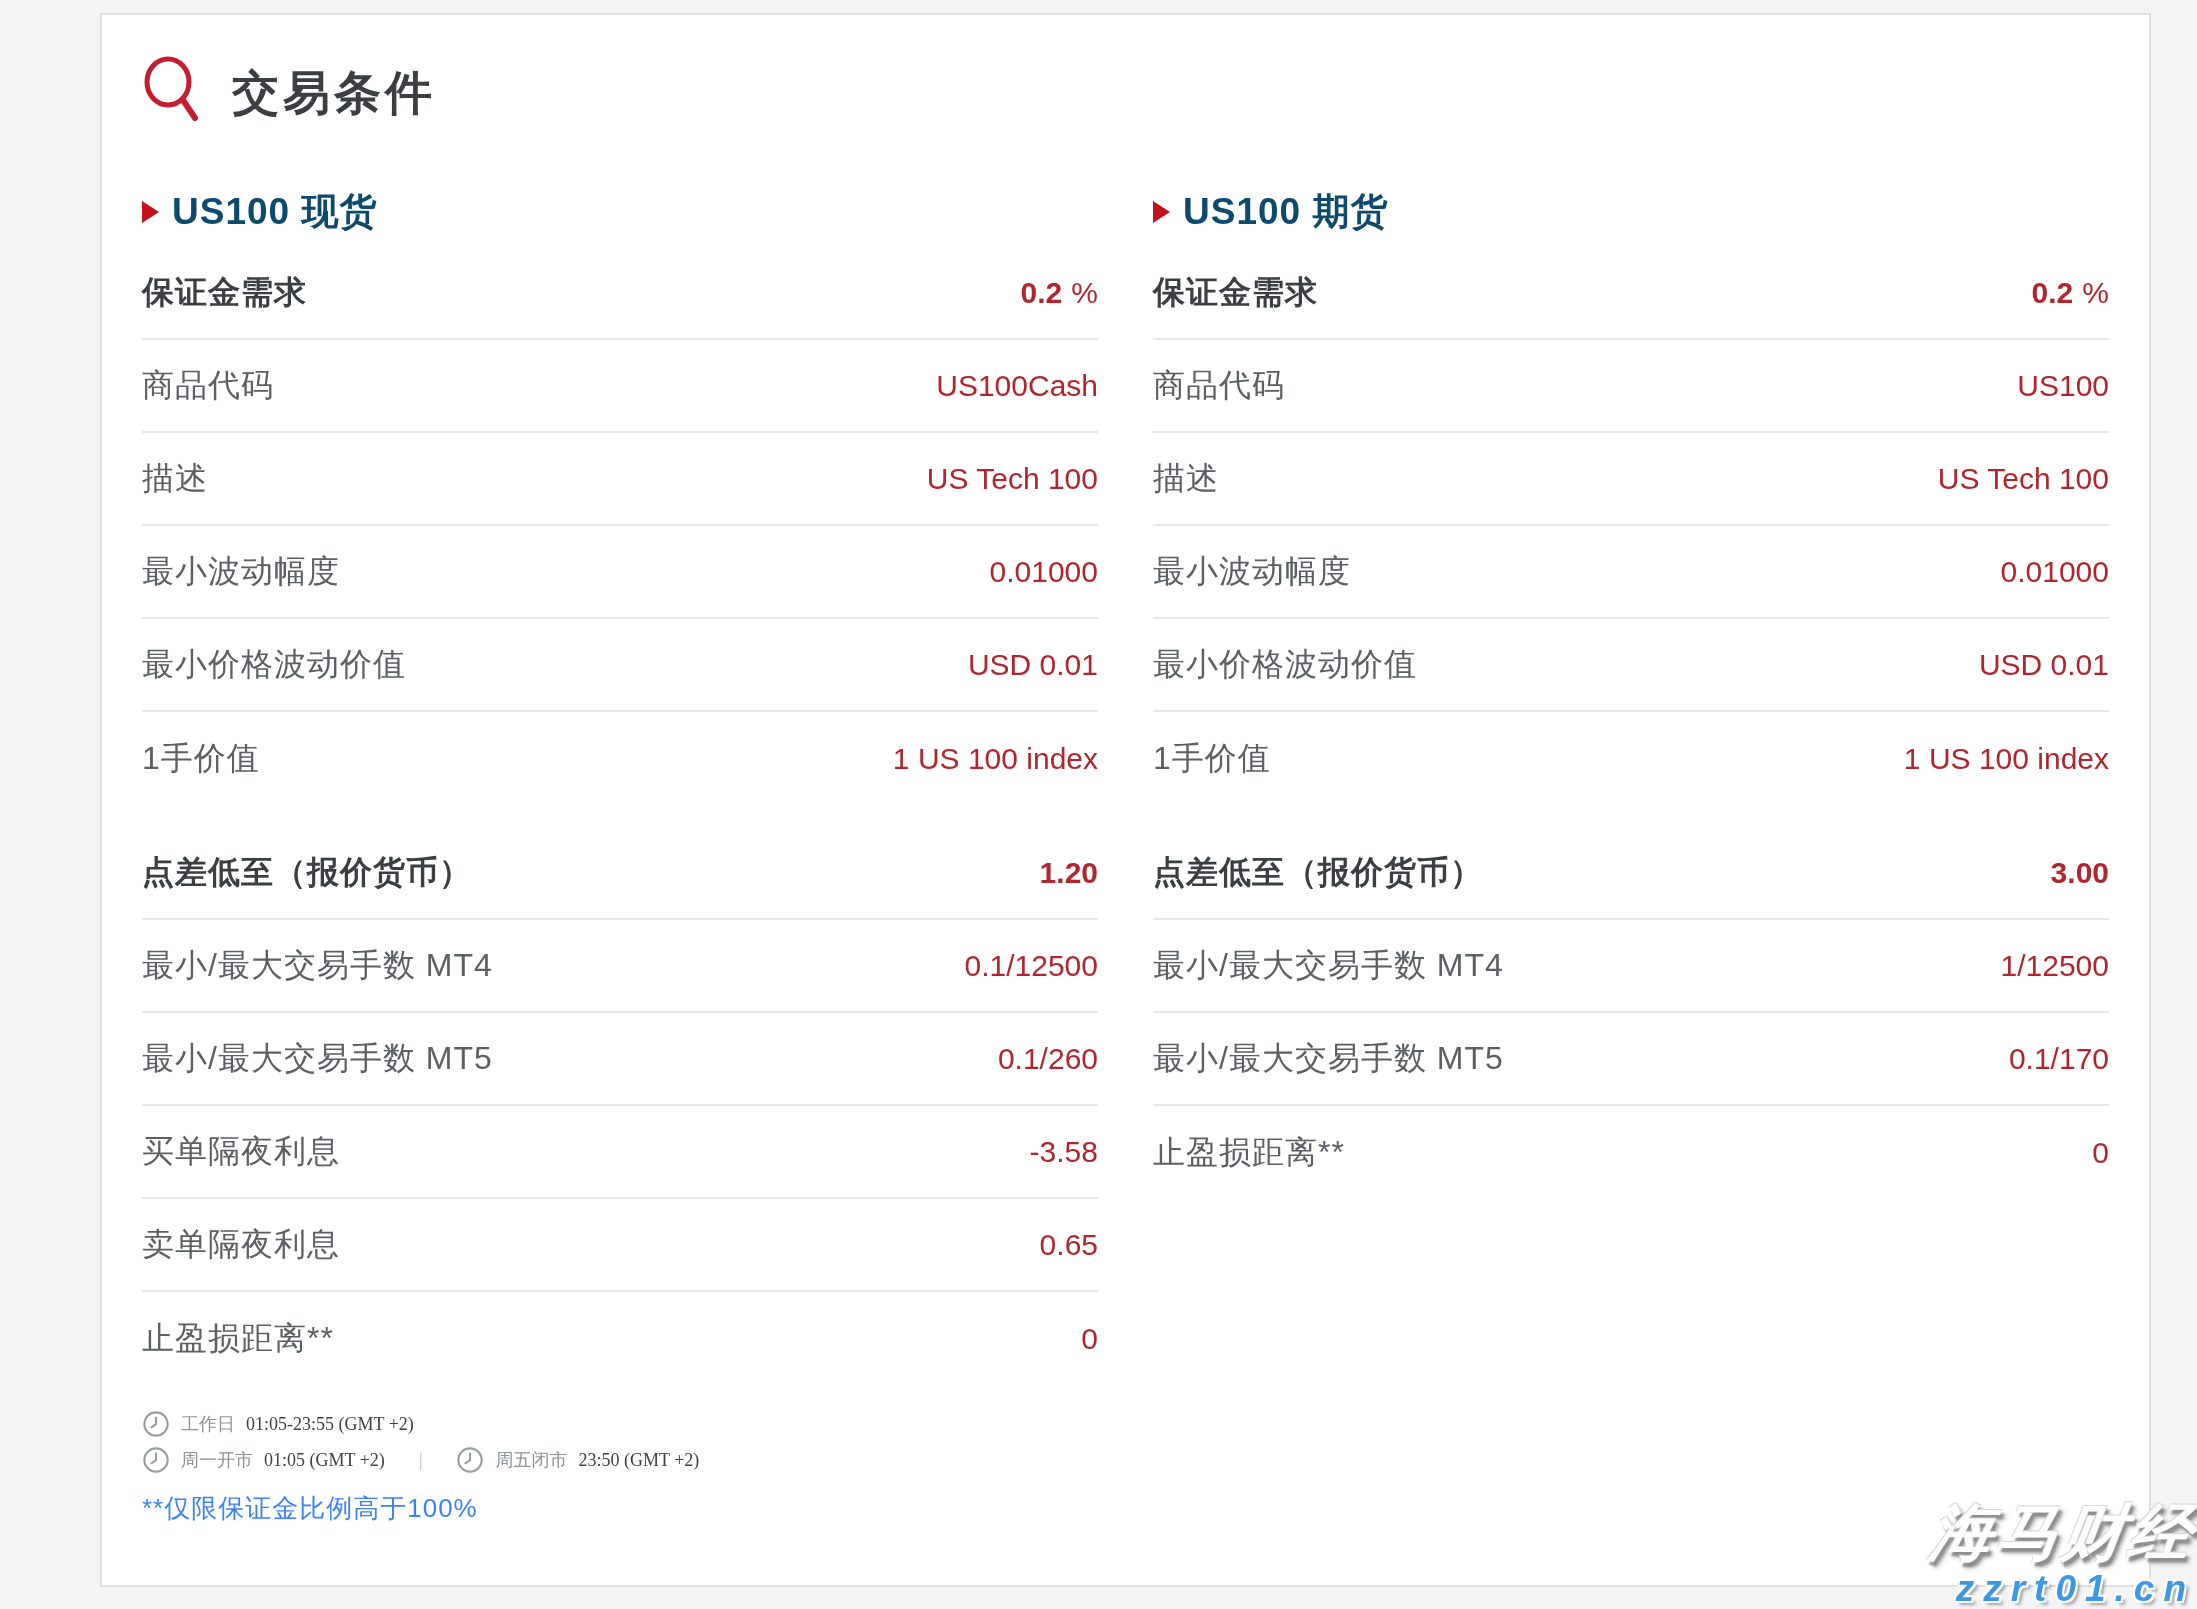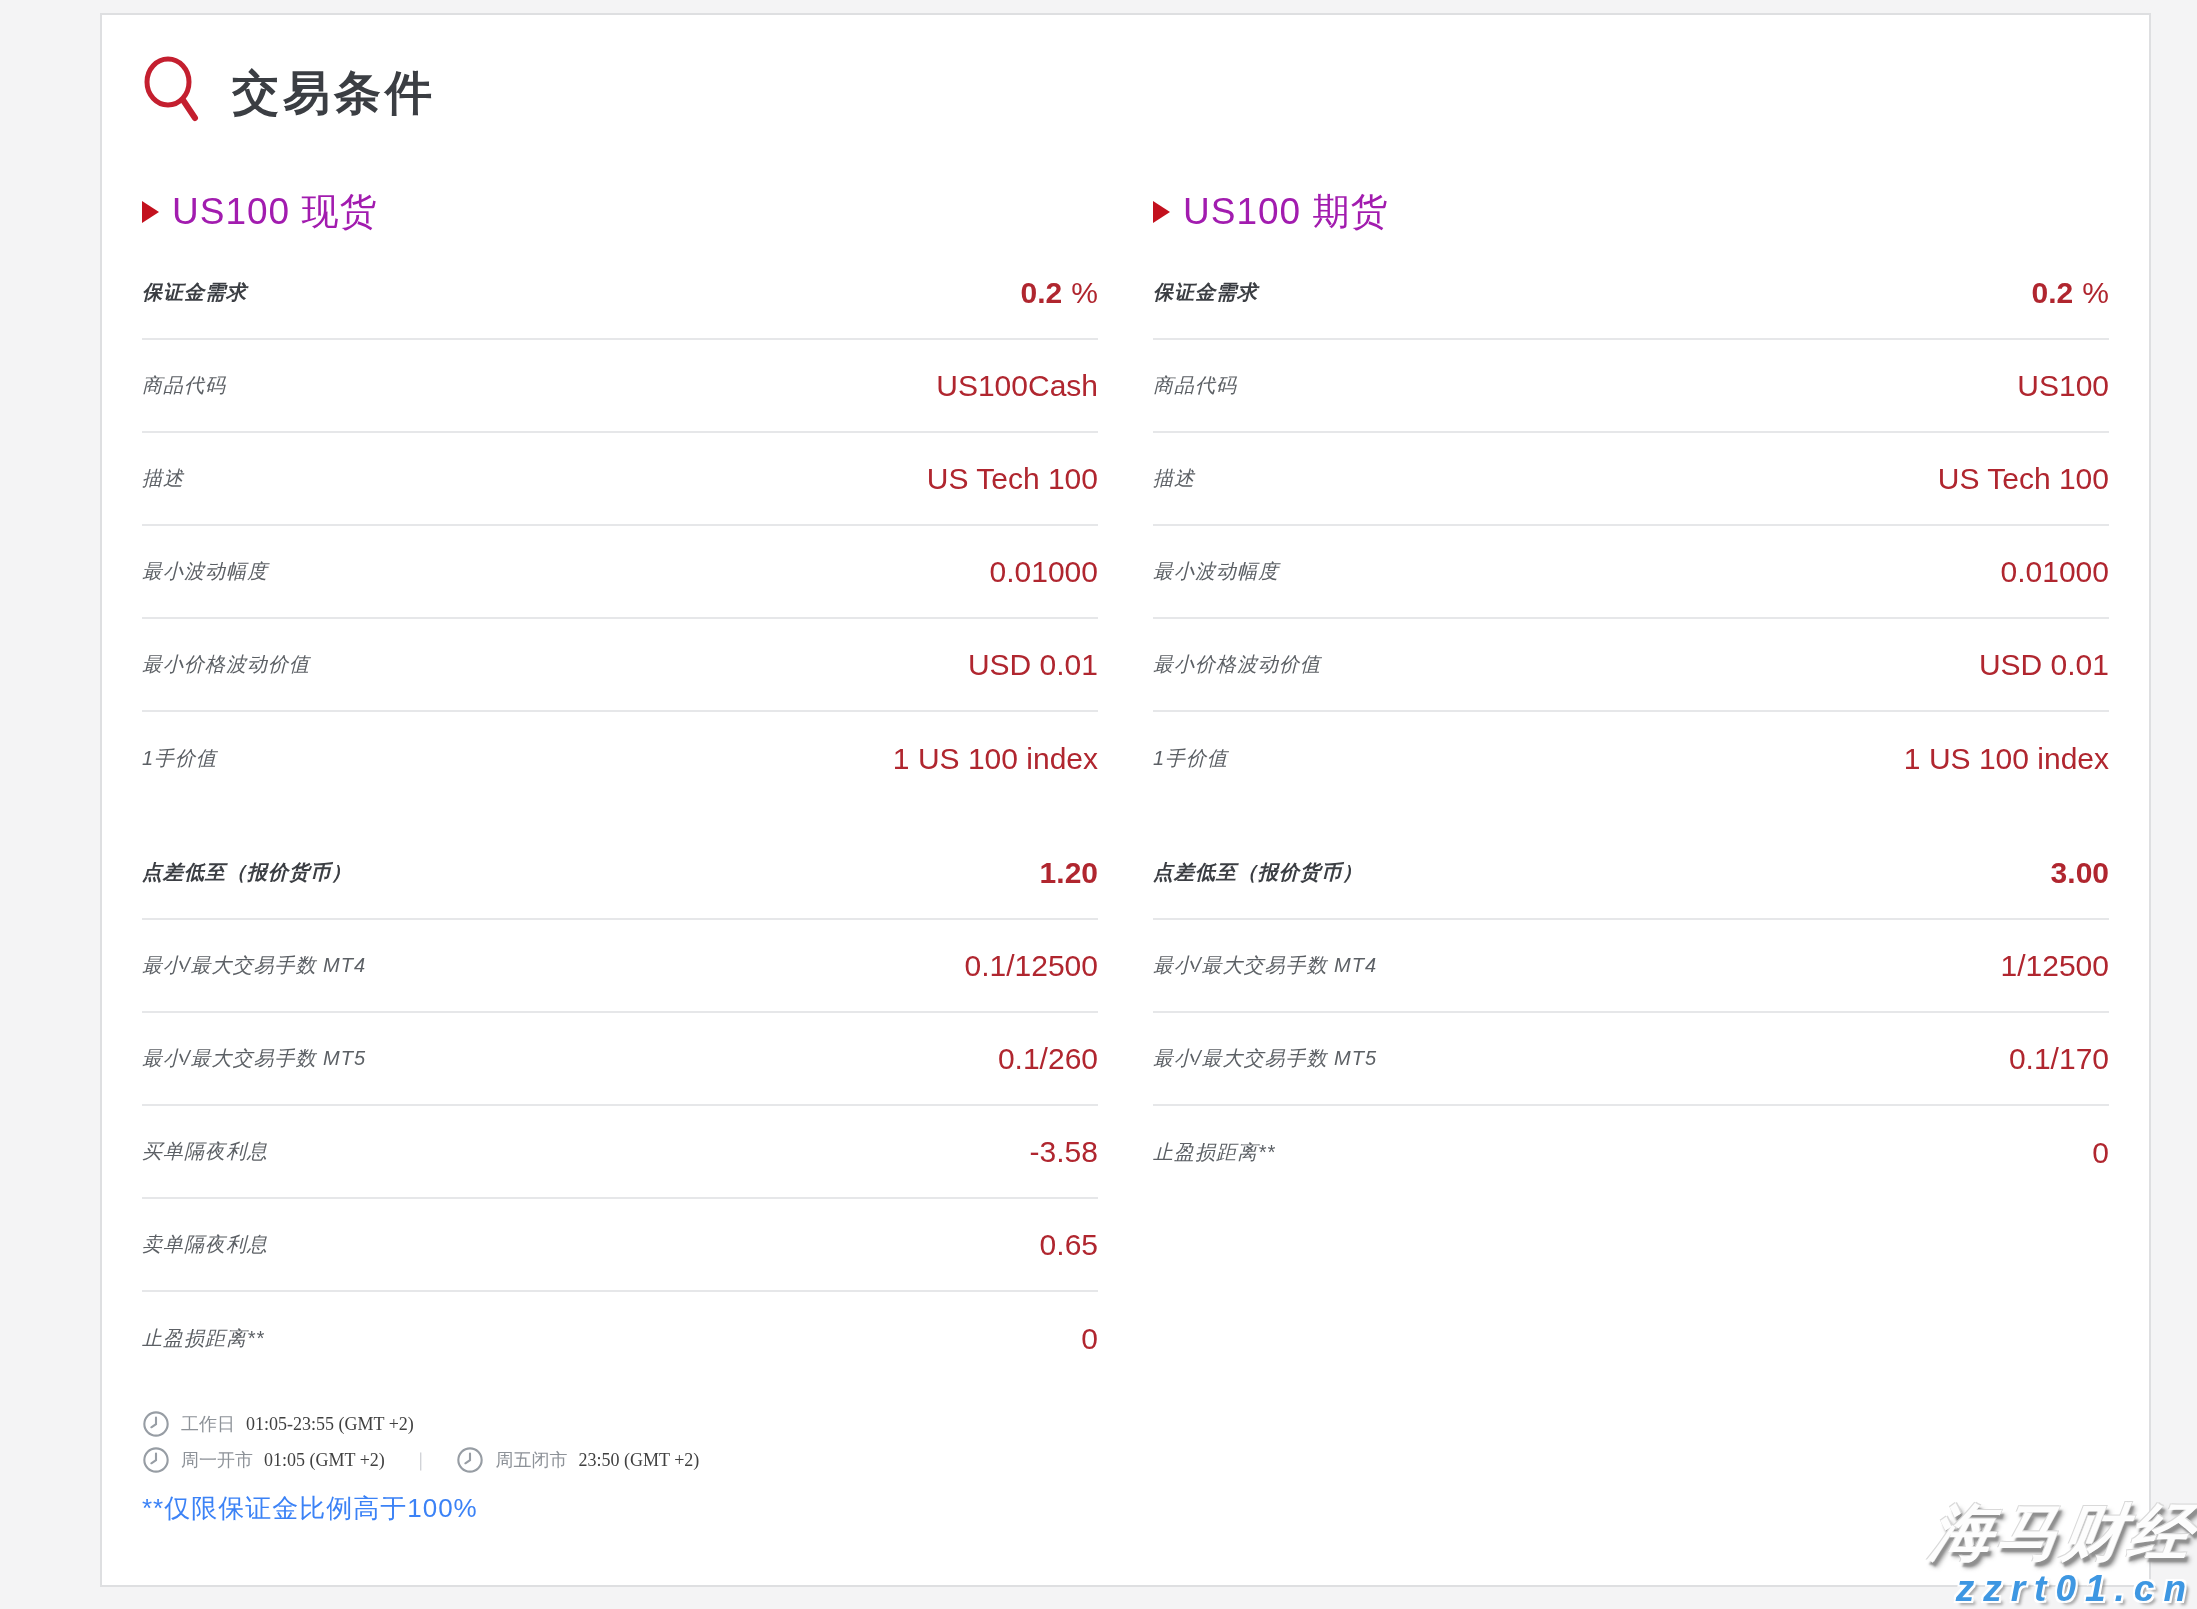--- a/index.html
+++ b/index.html
@@ -55,38 +55,37 @@
     cursor: pointer;
   }
   .tri {
     width: 0; height: 0;
     border-left: 17px solid #c3111e;
     border-top: 11px solid transparent;
     border-bottom: 11px solid transparent;
   }
   .col-title {
     font-size: 37px;
-    font-weight: normal;
-    color: #a21caf;
+    font-weight: bold;
+    color: #0c4a6e;
     letter-spacing: 1px;
   }
   .section + .section { margin-top: 22px; }
   .row {
     display: flex;
     justify-content: space-between;
     align-items: center;
     height: 93px;
     border-bottom: 2px solid #e6e7e9;
   }
   .row:last-child { border-bottom: none; }
   .row-label {
-    font-size: 20px;
+    font-size: 32px;
     color: #5c6065;
     letter-spacing: 1px;
-    font-style: italic;
   }
   .row-value {
     font-size: 30px;
     color: #b0262f;
     white-space: nowrap;
   }
   .emph .row-label { font-weight: bold; color: #3b3e43; }
   .emph .val-main  { font-weight: bold; }
   .val-suffix { margin-left: 9px; font-weight: normal; }
   .val-suffix:empty { display: none; }

